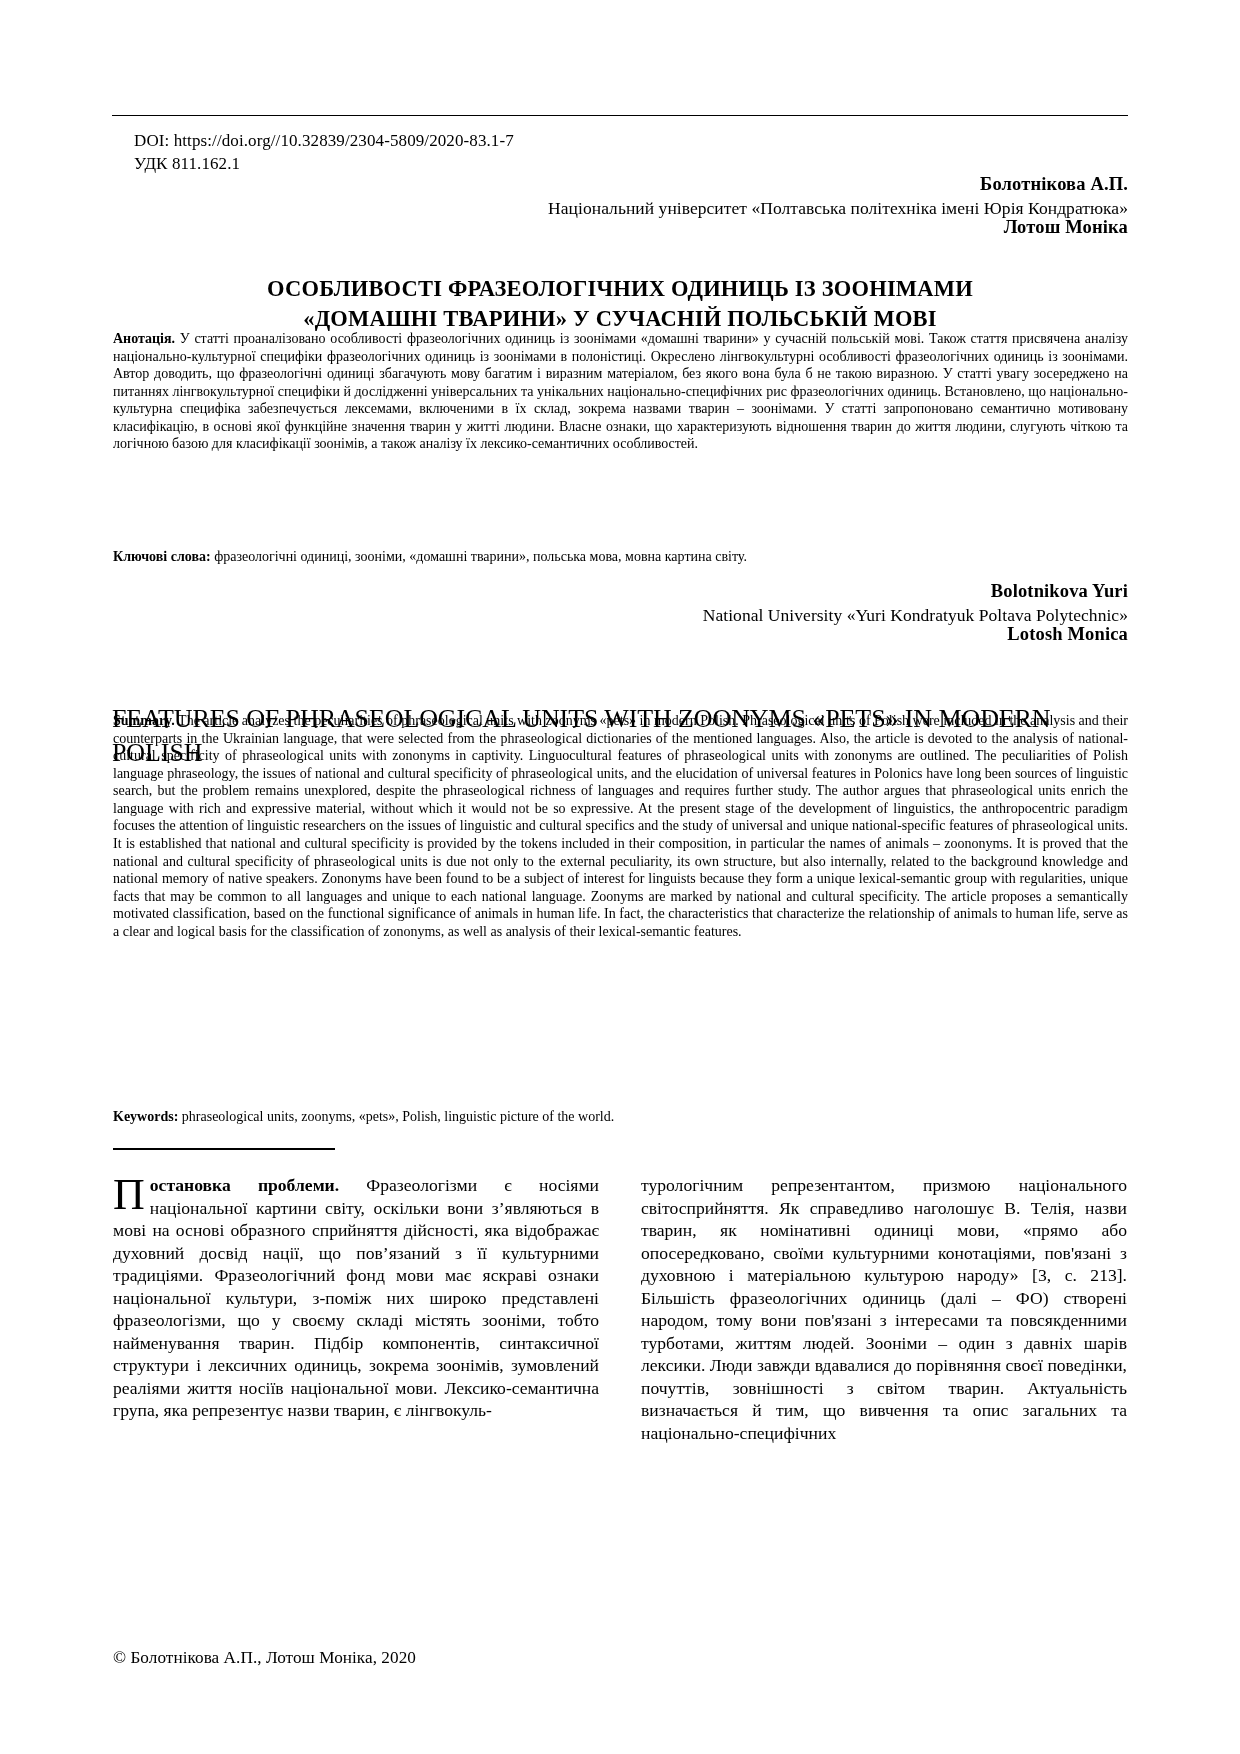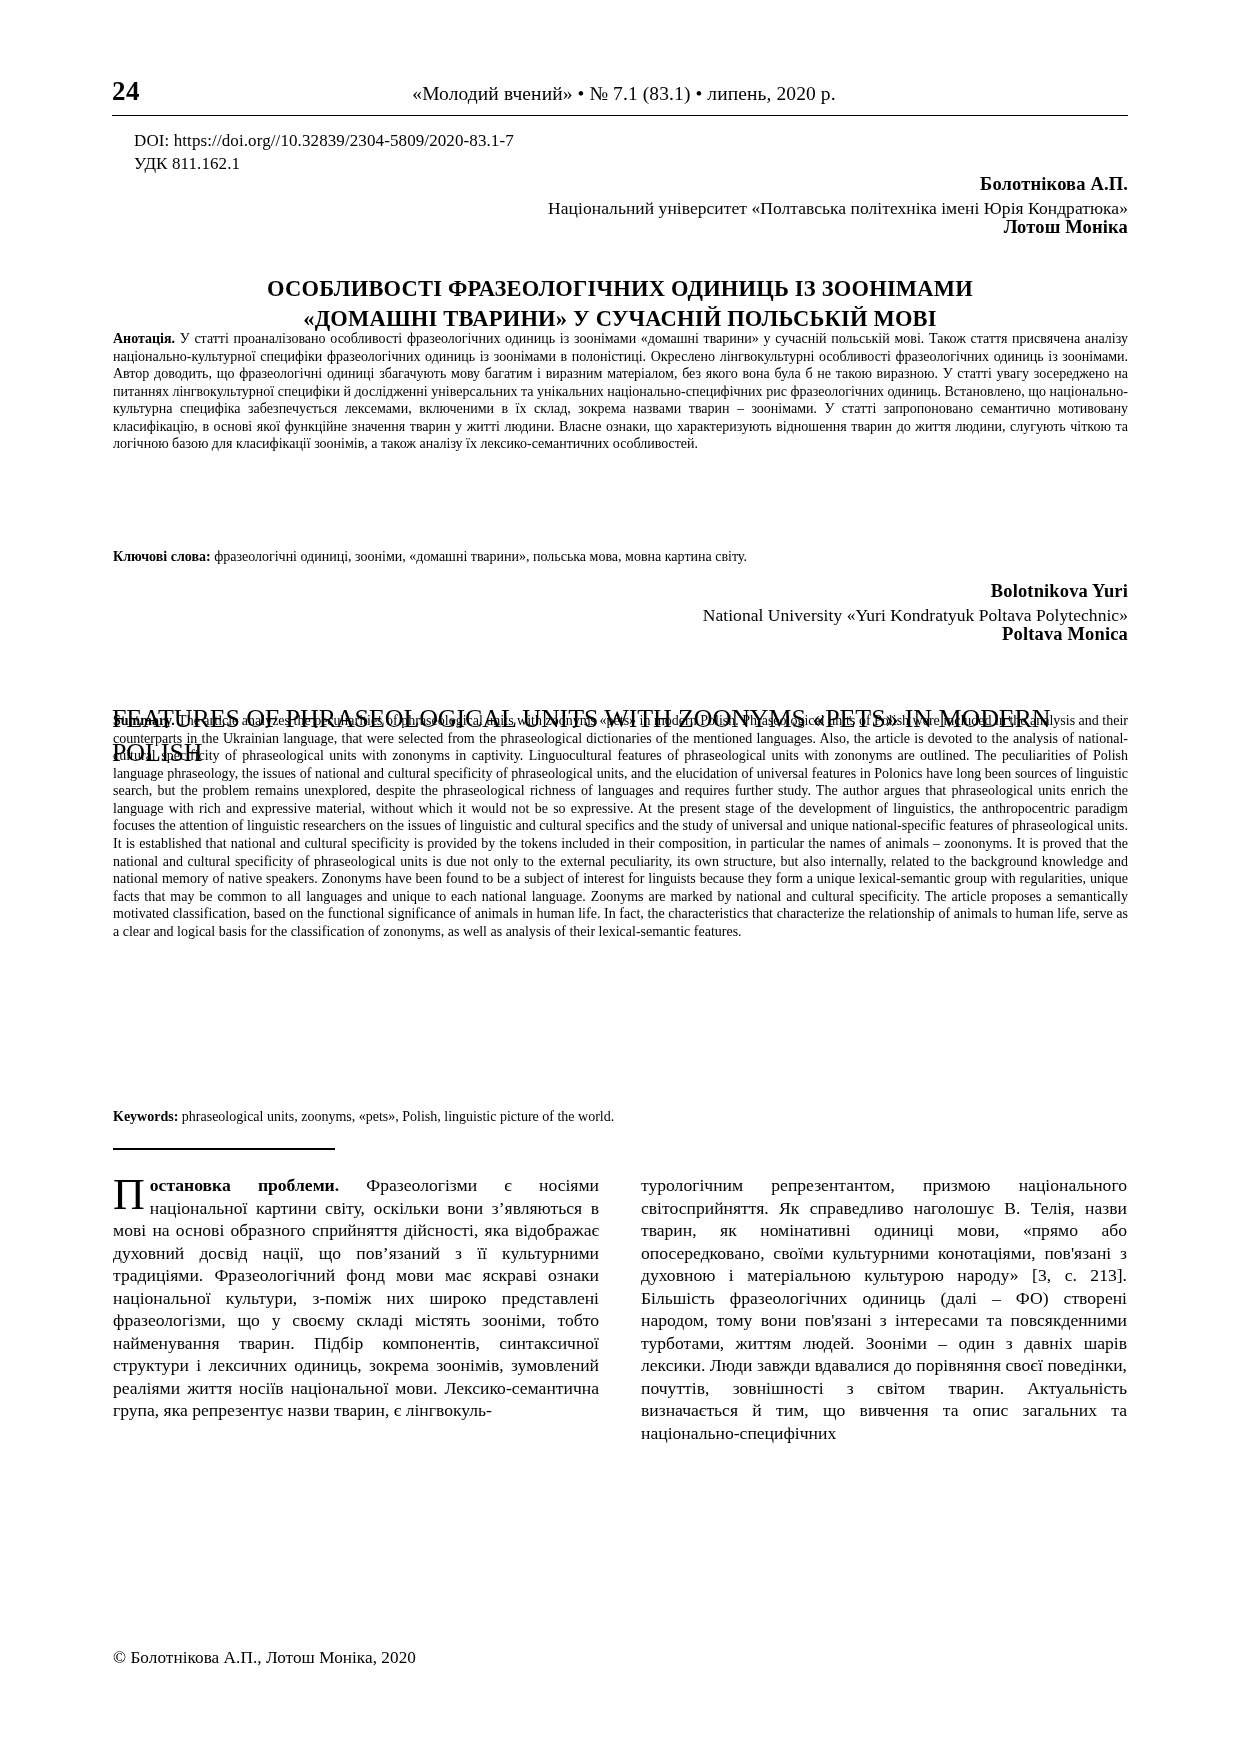--- a/index.html
+++ b/index.html
@@ -167,24 +167,20 @@
     top: 1648px;
     font-size: 17.2px;
     letter-spacing: 0.05px;
   }
 </style>
 </head>
 <body>
 
 <div class="page">
 
-  <div class="runhead">
-    <div class="folio">24</div>
-    <div class="journal">«Молодий вчений» • № 7.1 (83.1) • липень, 2020 р.</div>
-  </div>
   <div class="rule-head"></div>
 
   <div class="meta-line meta-doi">DOI: https://doi.org//10.32839/2304-5809/2020-83.1-7</div>
   <div class="meta-line meta-udk">УДК 811.162.1</div>
 
   <div class="author-block auth-ua-1">
     <div class="author-name">Болотнікова А.П.</div>
     <div class="author-aff">Національний університет «Полтавська політехніка імені Юрія Кондратюка»</div>
   </div>
   <div class="author-block auth-ua-2">
@@ -198,21 +194,21 @@
 
   <div class="abstract abs-ua"><b>Анотація.</b><span> У статті проаналізовано особливості фразеологічних одиниць із зоонімами «домашні тварини» у сучасній польській мові. Також стаття присвячена аналізу національно-культурної специфіки фразеологічних одиниць із зоонімами в полоністиці. Окреслено лінгвокультурні особливості фразеологічних одиниць із зоонімами. Автор доводить, що фразеологічні одиниці збагачують мову багатим і виразним матеріалом, без якого вона була б не такою виразною. У статті увагу зосереджено на питаннях лінгвокультурної специфіки й дослідженні універсальних та унікальних національно-специфічних рис фразеологічних одиниць. Встановлено, що національно-культурна специфіка забезпечується лексемами, включеними в їх склад, зокрема назвами тварин – зоонімами. У статті запропоновано семантично мотивовану класифікацію, в основі якої функційне значення тварин у житті людини. Власне ознаки, що характеризують відношення тварин до життя людини, слугують чіткою та логічною базою для класифікації зоонімів, а також аналізу їх лексико-семантичних особливостей.</span></div>
 
   <div class="abstract kw-ua"><b>Ключові слова:</b><span> фразеологічні одиниці, зооніми, «домашні тварини», польська мова, мовна картина світу.</span></div>
 
   <div class="author-block auth-en-1">
     <div class="author-name">Bolotnikova Yuri</div>
     <div class="author-aff">National University «Yuri Kondratyuk Poltava Polytechnic»</div>
   </div>
   <div class="author-block auth-en-2">
-    <div class="author-name">Poltava Monica</div>
+    <div class="author-name">Lotosh Monica</div>
   </div>
 
   <div class="title-en">FEATURES OF PHRASEOLOGICAL UNITS WITH ZOONYMS «PETS» IN MODERN POLISH</div>
 
   <div class="abstract abs-en"><b>Summary.</b><span> The article analyzes the peculiarities of phraseological units with zoonyms «pets» in modern Polish. Phraseological units of Polish were included in the analysis and their counterparts in the Ukrainian language, that were selected from the phraseological dictionaries of the mentioned languages. Also, the article is devoted to the analysis of national-cultural specificity of phraseological units with zononyms in captivity. Linguocultural features of phraseological units with zononyms are outlined. The peculiarities of Polish language phraseology, the issues of national and cultural specificity of phraseological units, and the elucidation of universal features in Polonics have long been sources of linguistic search, but the problem remains unexplored, despite the phraseological richness of languages and requires further study. The author argues that phraseological units enrich the language with rich and expressive material, without which it would not be so expressive. At the present stage of the development of linguistics, the anthropocentric paradigm focuses the attention of linguistic researchers on the issues of linguistic and cultural specifics and the study of universal and unique national-specific features of phraseological units. It is established that national and cultural specificity is provided by the tokens included in their composition, in particular the names of animals – zoononyms. It is proved that the national and cultural specificity of phraseological units is due not only to the external peculiarity, its own structure, but also internally, related to the background knowledge and national memory of native speakers. Zononyms have been found to be a subject of interest for linguists because they form a unique lexical-semantic group with regularities, unique facts that may be common to all languages and unique to each national language. Zoonyms are marked by national and cultural specificity. The article proposes a semantically motivated classification, based on the functional significance of animals in human life. In fact, the characteristics that characterize the relationship of animals to human life, serve as a clear and logical basis for the classification of zononyms, as well as analysis of their lexical-semantic features.</span></div>
 
   <div class="abstract kw-en"><b>Keywords:</b><span> phraseological units, zoonyms, «pets», Polish, linguistic picture of the world.</span></div>
 
   <div class="rule-cols"></div>
 

